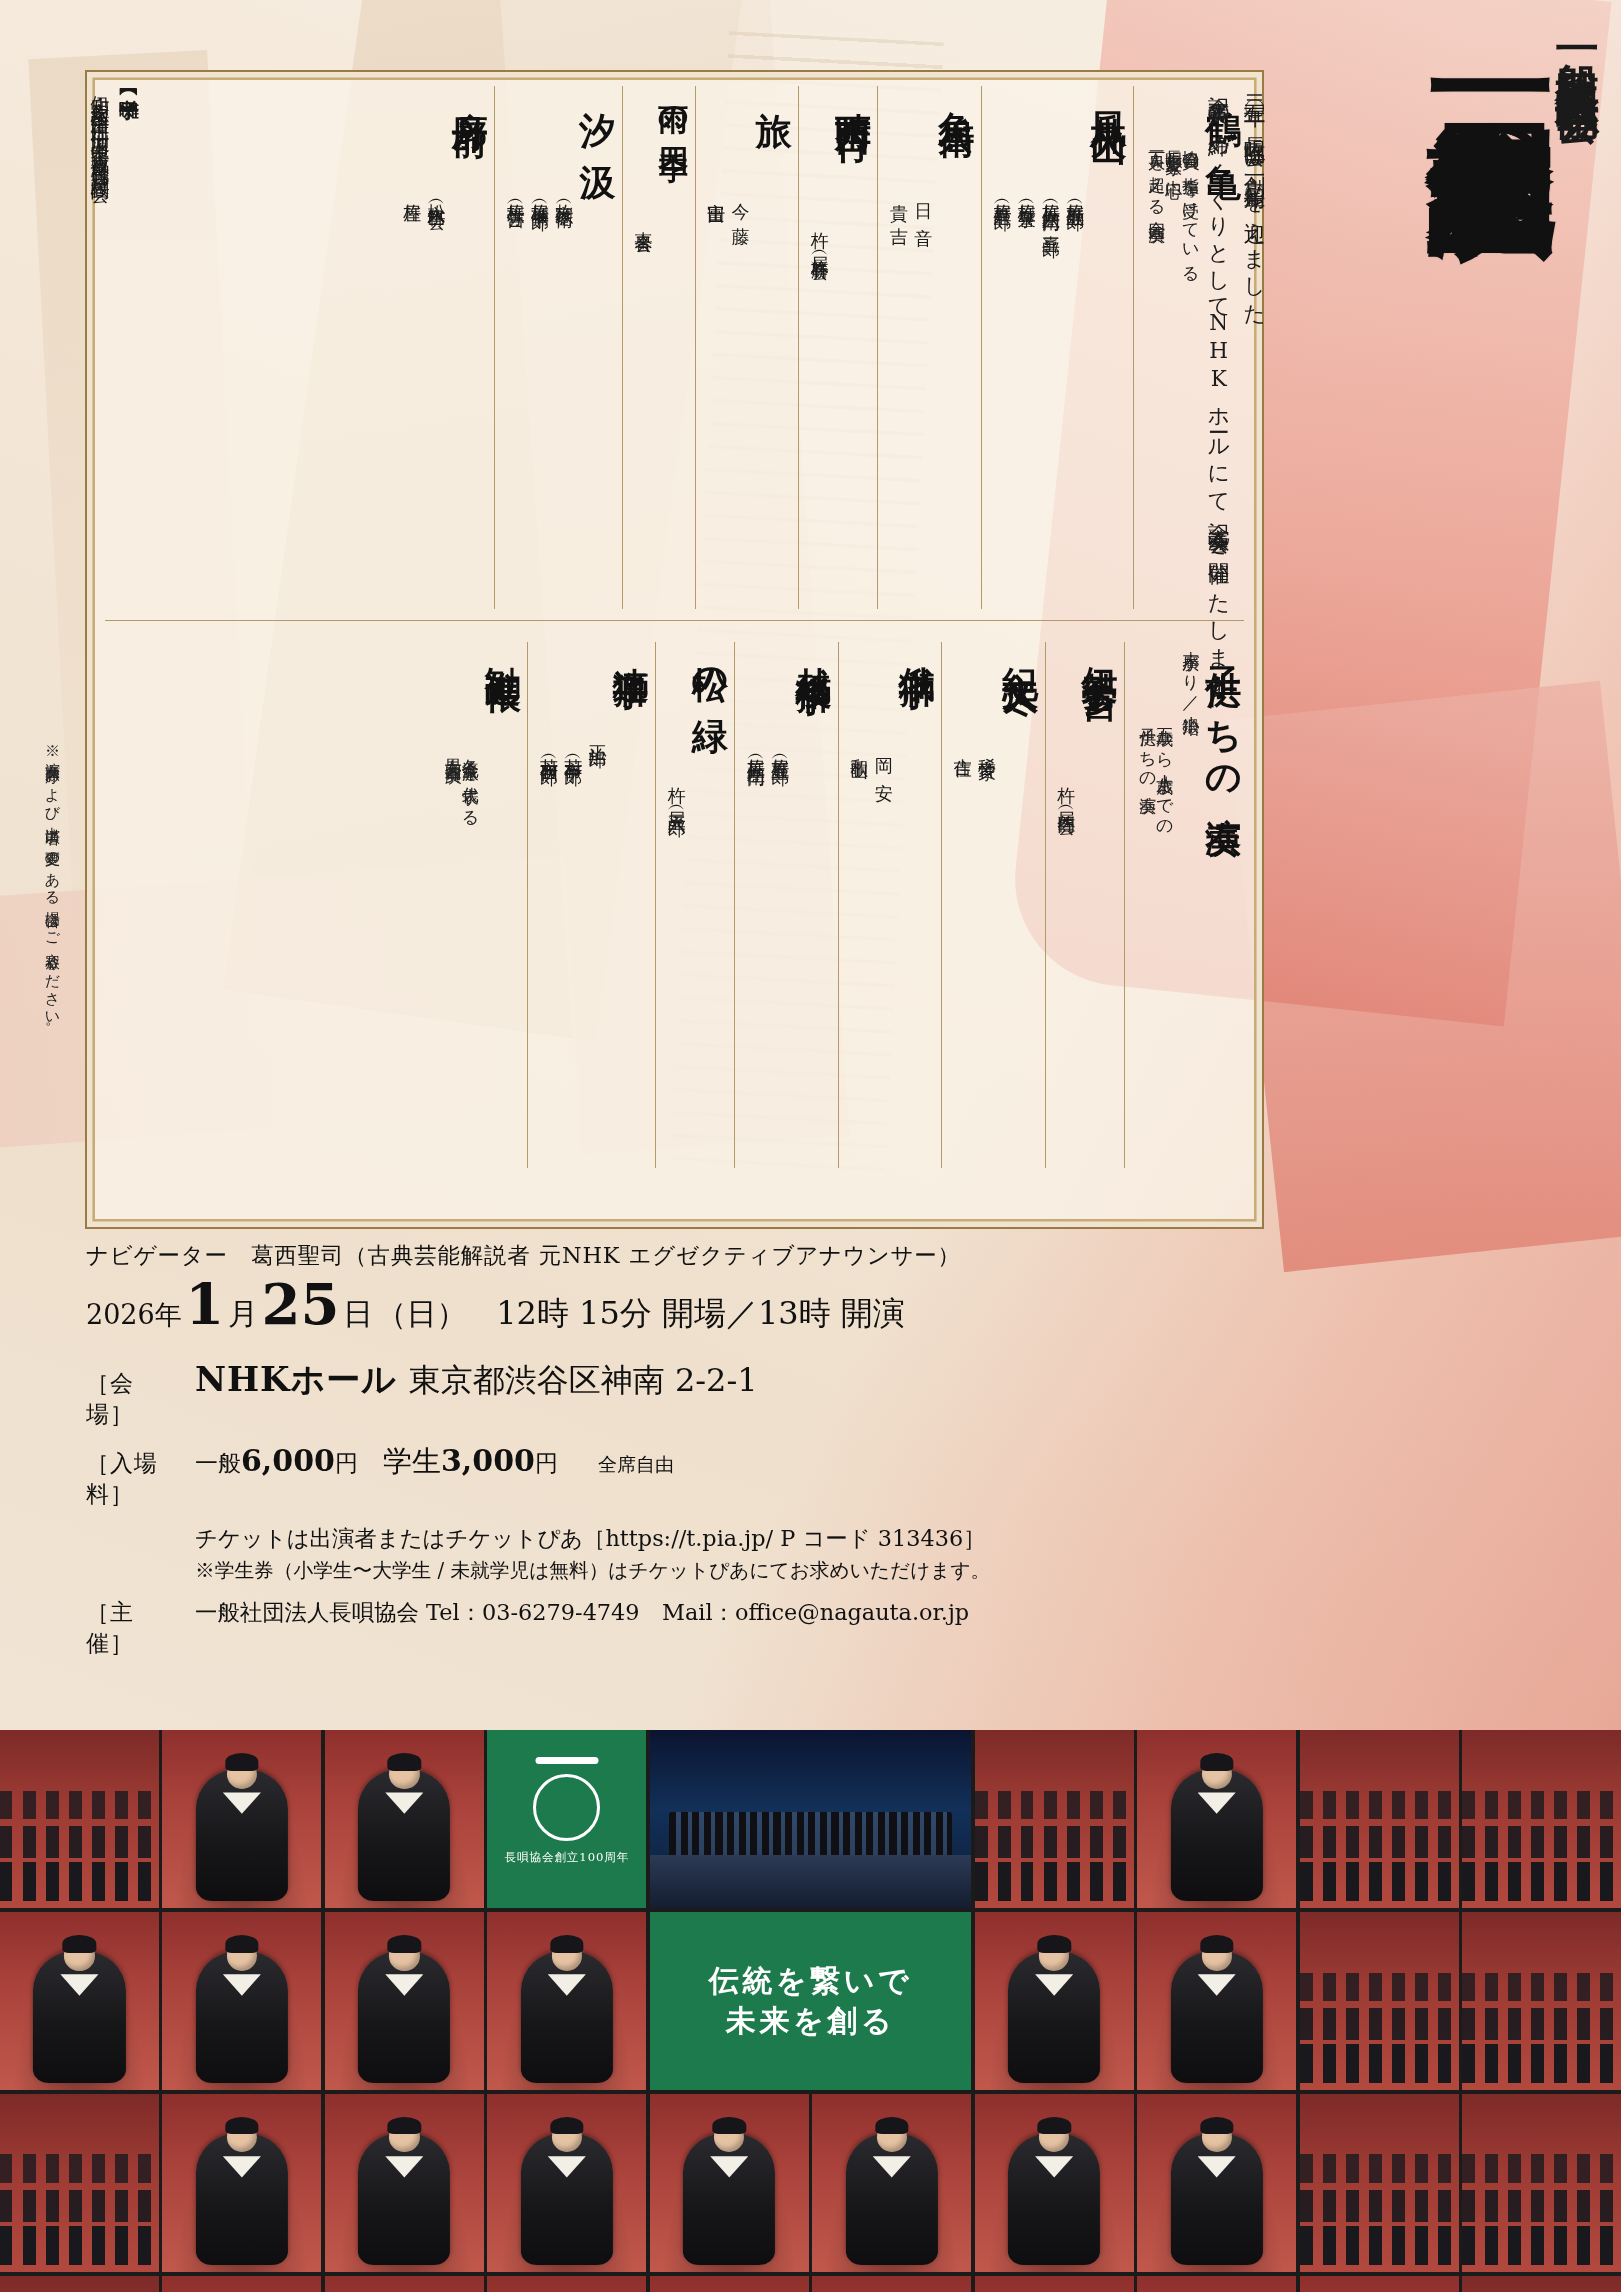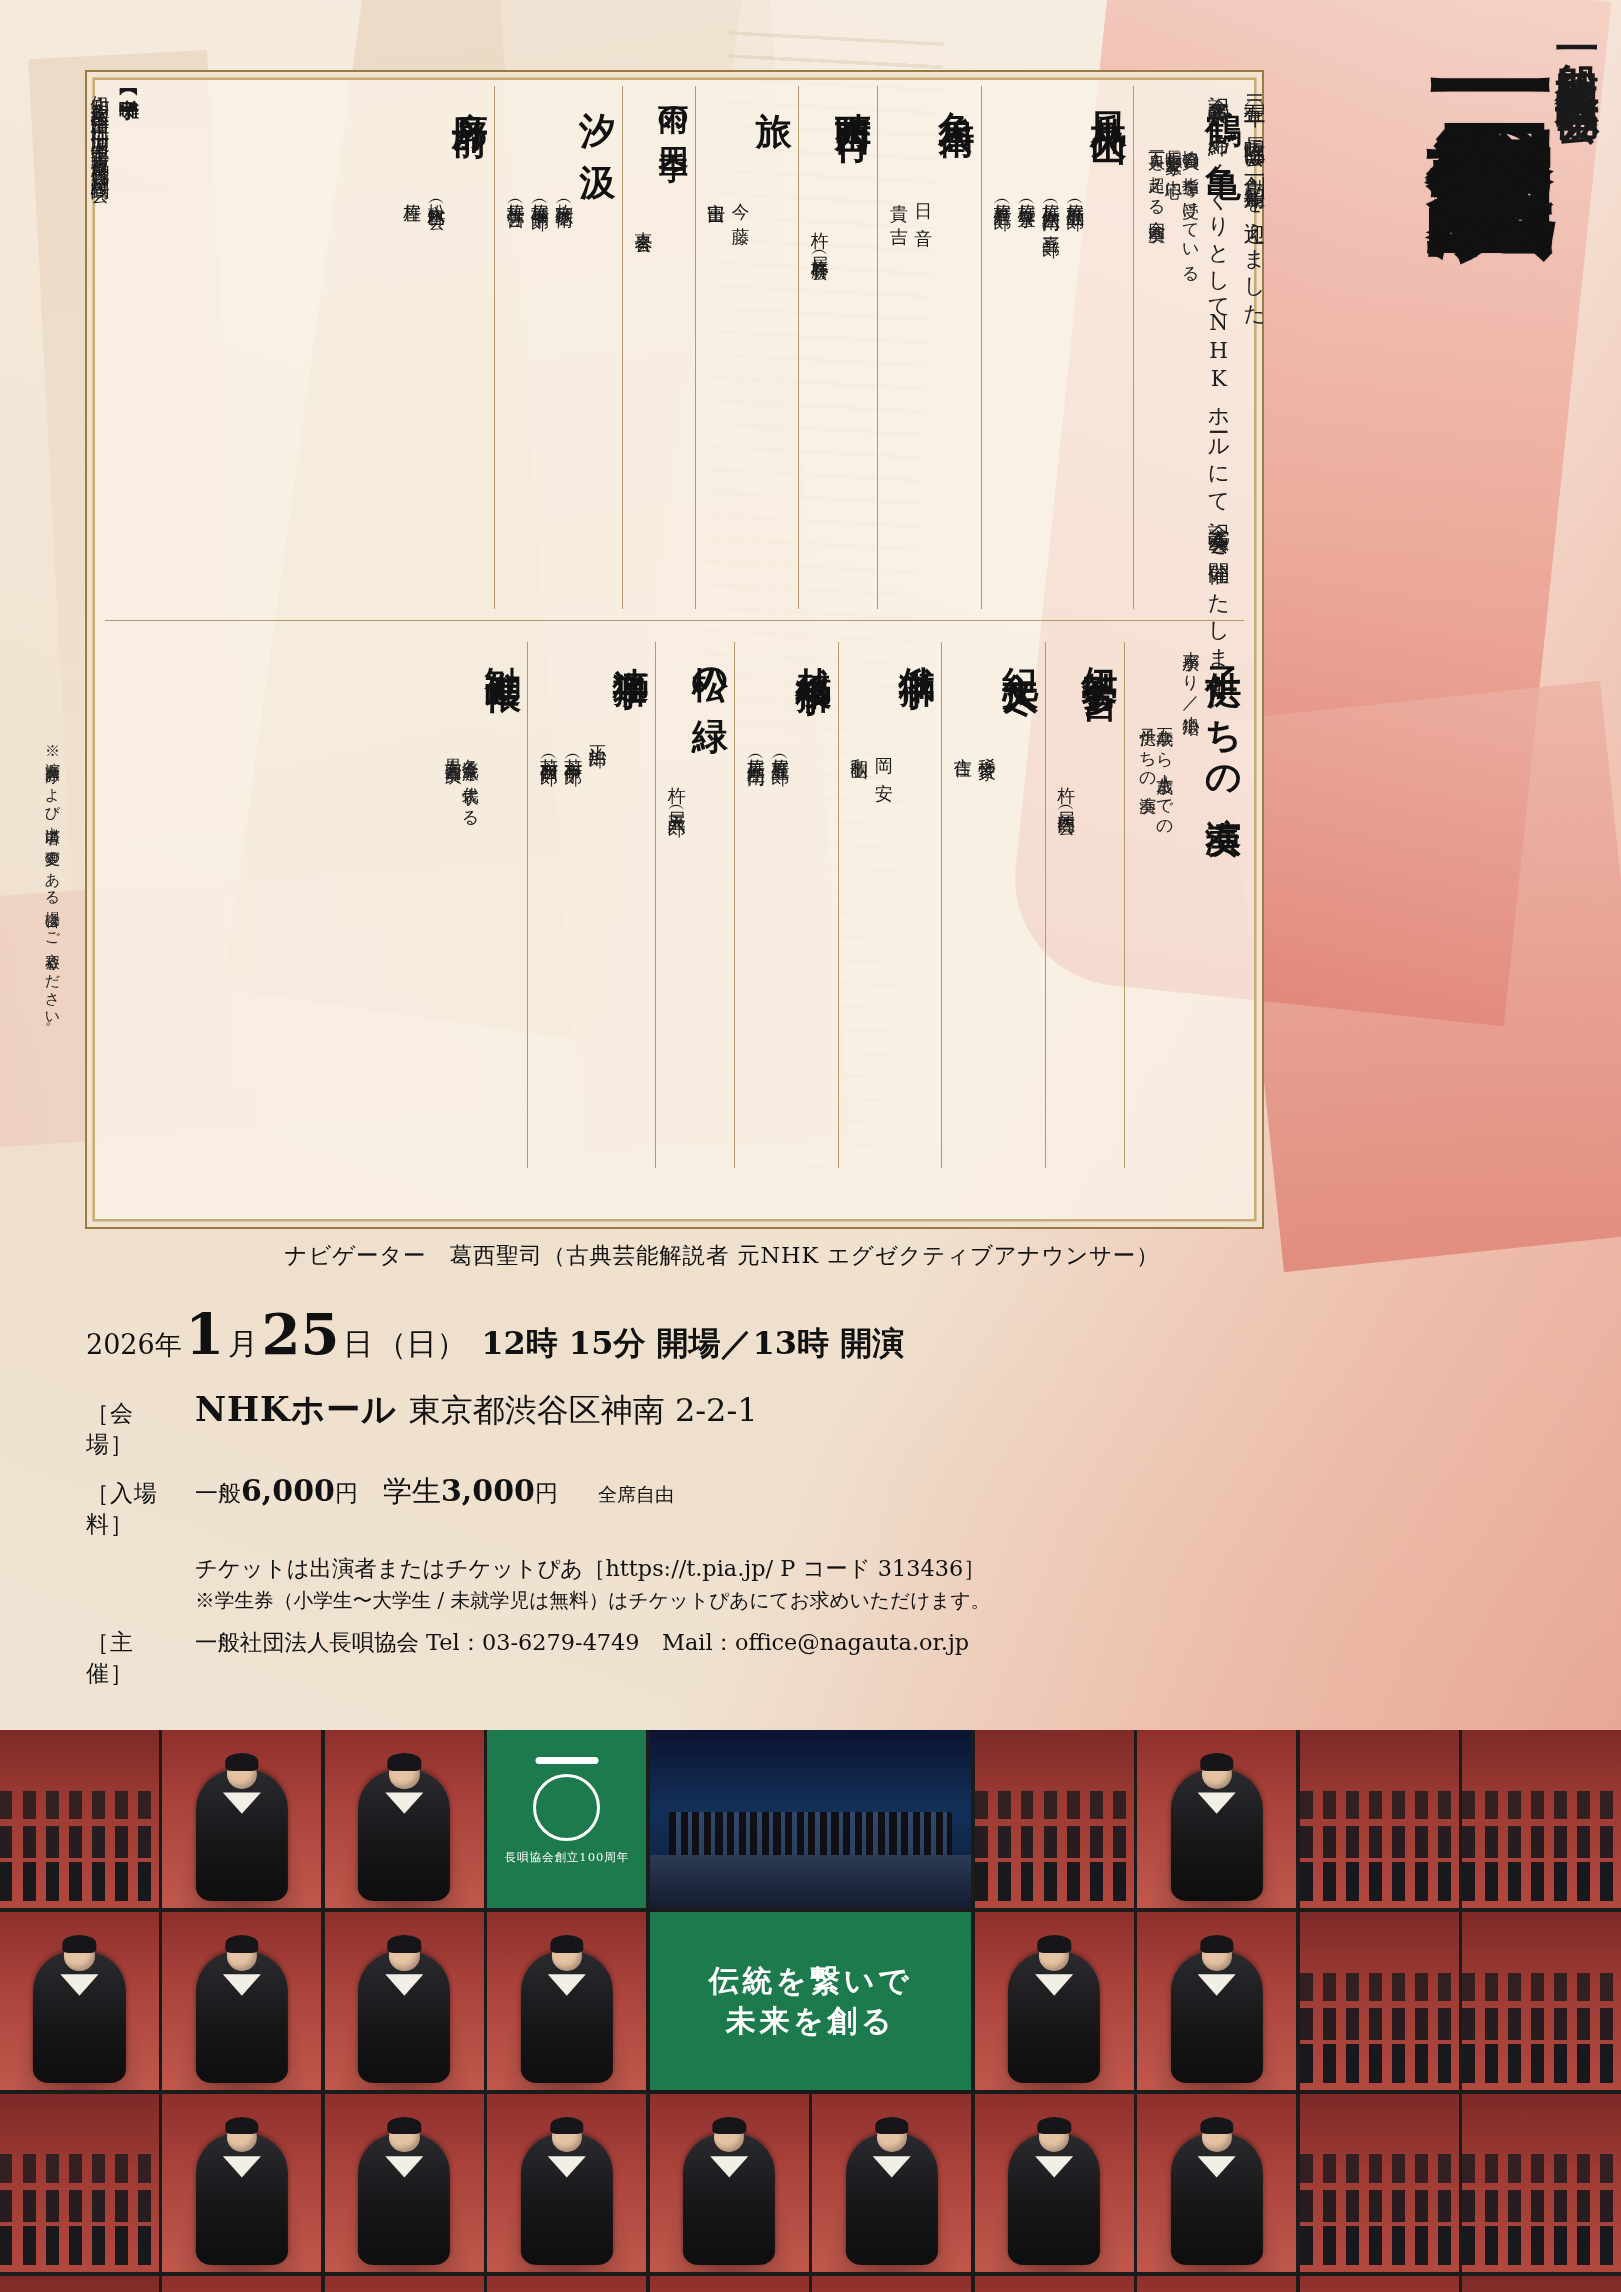--- a/index.html
+++ b/index.html
@@ -260,33 +260,31 @@
     left: 86px;
     top: 1240px;
     width: 1272px;
     z-index: 8;
     color: #111;
     font-family: "DejaVu Serif", serif;
   }
   #navigator {
     font-size: 22.4px;
     letter-spacing: 0.9px;
-    margin-bottom: 30px;
-    text-align: center;
   }
   #date-line {
     display: flex;
     align-items: baseline;
     gap: 3.6px;
     margin-bottom: 19.7px;
   }
   #date-line .yr { font-size: 27px; }
   #date-line .big { font-size: 56px; font-weight: 700; }
   #date-line .mid { font-size: 30px; }
-  #date-line .time { font-size: 32px; margin-left: 11px; font-weight: bold; }
+  #date-line .time { font-size: 32px; margin-left: 26px; }
 
   .row-line {
     display: flex;
     align-items: baseline;
     margin-bottom: 12.5px;
   }
   .label-box {
     font-size: 23px;
     letter-spacing: 0.9px;
     width: 109px;

